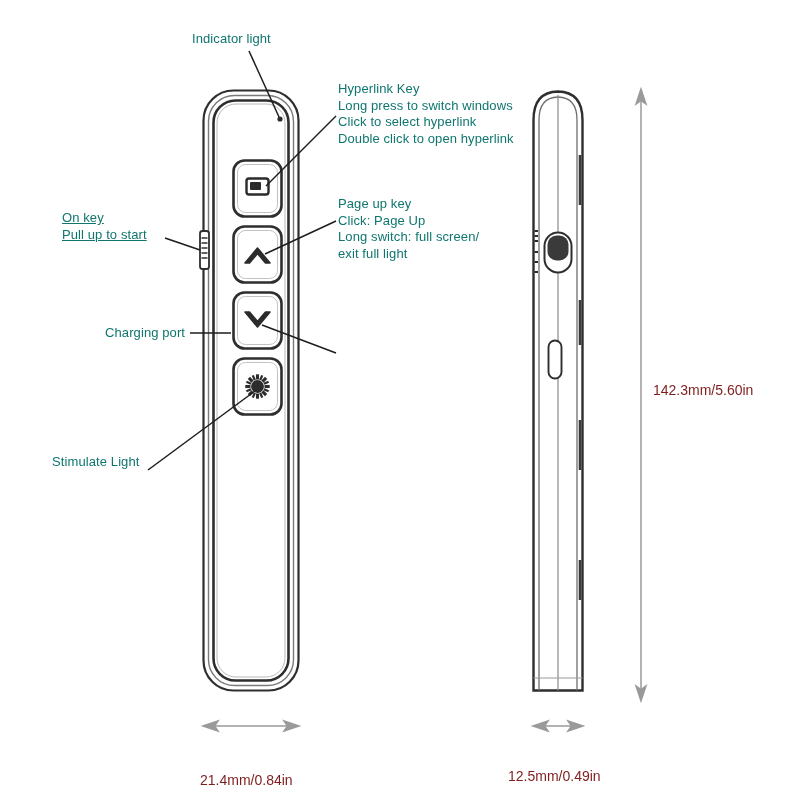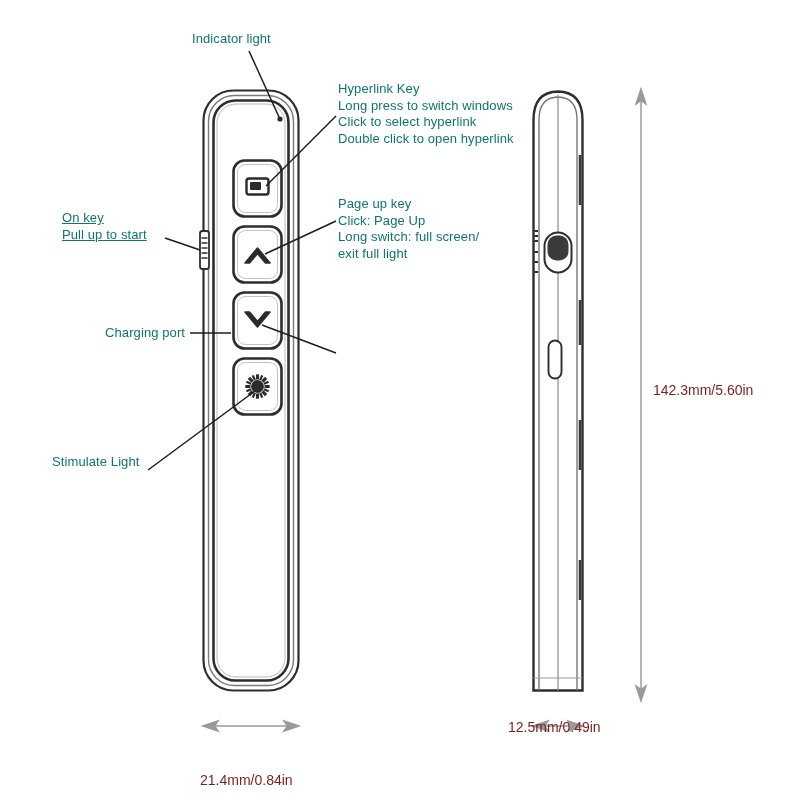--- a/index.html
+++ b/index.html
@@ -180,15 +180,15 @@
 
   <div class="lbl lbl-left" style="left:89px;top:325px;margin-left:16px;"><span>Charging port</span></div>
 
 
   <div class="lbl lbl-left" style="left:52px;top:454px;"><span>Stimulate Light</span></div>
 
   <div class="dim" style="left:653px;top:382px;">142.3mm/5.60in</div>
 
   <div class="dim" style="left:200px;top:740px;margin-top:32px;">21.4mm/0.84in</div>
 
-  <div class="dim" style="left:508px;top:719px;text-align:right;">12.5mm/0.49in</div>
+  <div class="dim" style="left:508px;top:768px;text-align:right;">12.5mm/0.49in</div>
 
 </div>
 
 </body></html>

